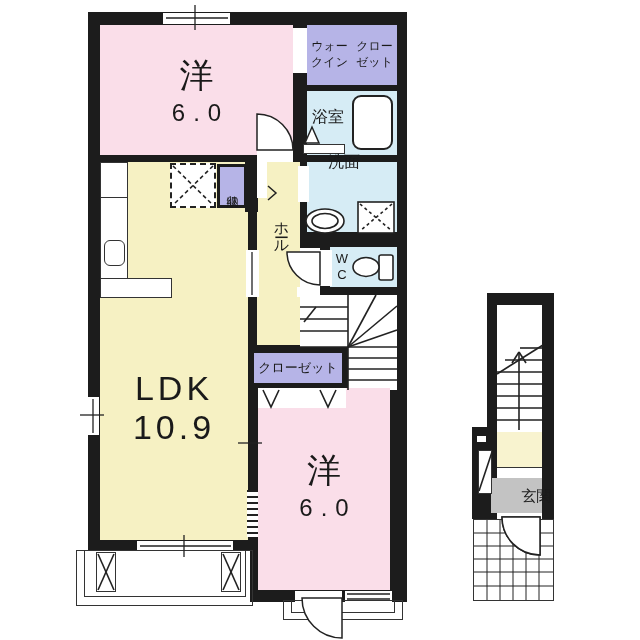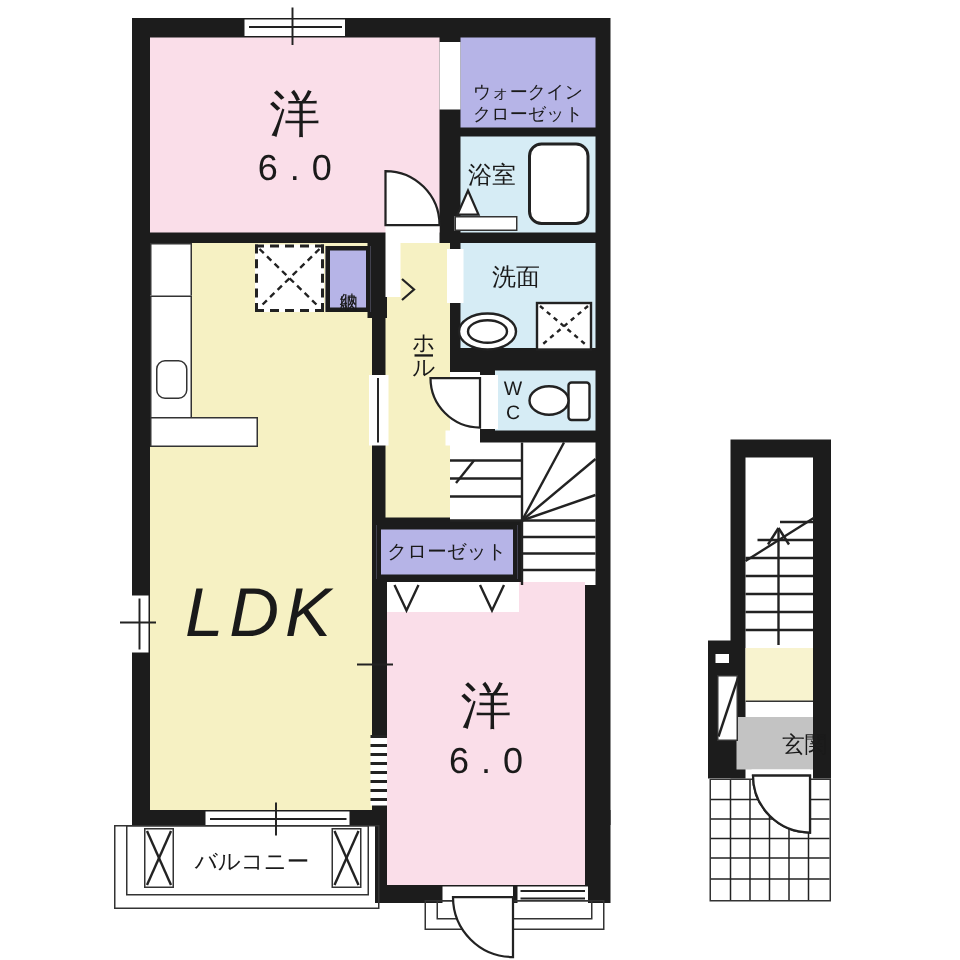--- a/index.html
+++ b/index.html
@@ -13,21 +13,21 @@
   .lav{background:var(--room-lavender,#b6b4e7);}
   .white{background:#fff;}
   .gray{background:var(--genkan-gray,#c3c3c3);}
   .landing{background:var(--landing-yellow,#f8f3cf);}
   .bordered{border:2px solid #222;box-sizing:border-box;background:#fff;}
   .thin{border:1.5px solid #333;box-sizing:border-box;}
   .lbl{display:flex;align-items:center;justify-content:center;text-align:center;pointer-events:none;}
   .vert{writing-mode:vertical-rl;text-orientation:mixed;}
   .room-name{font-size:34px;}
   .room-size{font-size:24px;letter-spacing:8px;margin-left:8px;}
-  .ldk-name{font-size:46px;letter-spacing:4px;font-style:italic;}
+  .ldk-name{font-size:34px;letter-spacing:4px;}
   .ldk-size{font-size:34px;letter-spacing:4px;}
   .small-lbl{font-size:13px;}
   .med-lbl{font-size:16px;}
   svg.overlay{position:absolute;left:0;top:0;pointer-events:none;}
   .striped{background:repeating-linear-gradient(180deg,#222 0 2px,#fff 2px 6px);}
 </style>
 </head>
 <body>
 
 <div class="plan">
@@ -89,41 +89,41 @@
   <div class="abs gray" style="left:491px;top:478px;width:51px;height:35px;"></div>
   <div class="abs white" style="left:478px;top:450px;width:14px;height:44px;border:1.5px solid #333;box-sizing:border-box;"></div>
   <div class="abs white" style="left:477px;top:436px;width:9px;height:6px;"></div>
   <div class="abs white" style="left:501px;top:513px;width:39px;height:8px;"></div>
   <div class="abs thin" style="left:473px;top:519px;width:81px;height:82px;background:#fff;"></div>
 
   <div class="abs lbl" style="left:100px;top:25px;width:193px;height:130px;flex-direction:column;">
     <span class="room-name">洋</span>
     <span class="room-size">6.0</span>
   </div>
-  <div class="abs lbl" style="left:307px;top:25px;width:90px;height:60px;flex-direction:column;font-size:12px;line-height:1.3;justify-content:flex-end;">
+  <div class="abs lbl" style="left:307px;top:25px;width:90px;height:60px;flex-direction:row;font-size:12px;line-height:1.3;justify-content:flex-end;">
     <span>ウォークイン</span>
     <span>クローゼット</span>
   </div>
   <div class="abs lbl med-lbl" style="left:308px;top:104px;width:40px;height:26px;">浴室</div>
-  <div class="abs lbl med-lbl" style="left:320px;top:173px;width:48px;height:24px;">洗面</div>
+  <div class="abs lbl med-lbl" style="left:320px;top:150px;width:48px;height:24px;">洗面</div>
   <div class="abs lbl" style="left:333px;top:249px;width:18px;height:36px;flex-direction:column;font-size:13px;line-height:1.2;">
     <span>W</span>
     <span>C</span>
   </div>
   <div class="abs lbl vert" style="left:222px;top:167px;width:20px;height:38px;font-size:12px;">収納</div>
   <div class="abs lbl vert" style="left:271px;top:193px;width:20px;height:72px;font-size:15px;">ホール</div>
   <div class="abs lbl" style="left:100px;top:360px;width:148px;height:95px;flex-direction:column;">
     <span class="ldk-name">LDK</span>
+    <span class="ldk-size">10.9</span>
   </div>
   <div class="abs lbl small-lbl" style="left:251px;top:350px;width:94px;height:36px;">クローゼット</div>
   <div class="abs lbl" style="left:258px;top:420px;width:132px;height:130px;flex-direction:column;">
     <span class="room-name">洋</span>
     <span class="room-size">6.0</span>
   </div>
-  <div class="abs lbl" style="left:118px;top:562px;width:100px;height:24px;font-size:15px;">バルコニー</div>
   <div class="abs lbl" style="left:491px;top:483px;width:51px;height:26px;font-size:15px;margin-left:20px;">玄関</div>
 
   <svg class="overlay" width="640" height="640" viewBox="0 0 640 640">
 
     <g stroke="#222" stroke-width="1.6" fill="none">
       <line x1="300" y1="307" x2="348" y2="307"></line>
       <line x1="300" y1="319" x2="348" y2="319"></line>
       <line x1="300" y1="331" x2="348" y2="331"></line>
       <line x1="300" y1="347" x2="397" y2="347"></line>
       <line x1="348" y1="295" x2="348" y2="390"></line>

